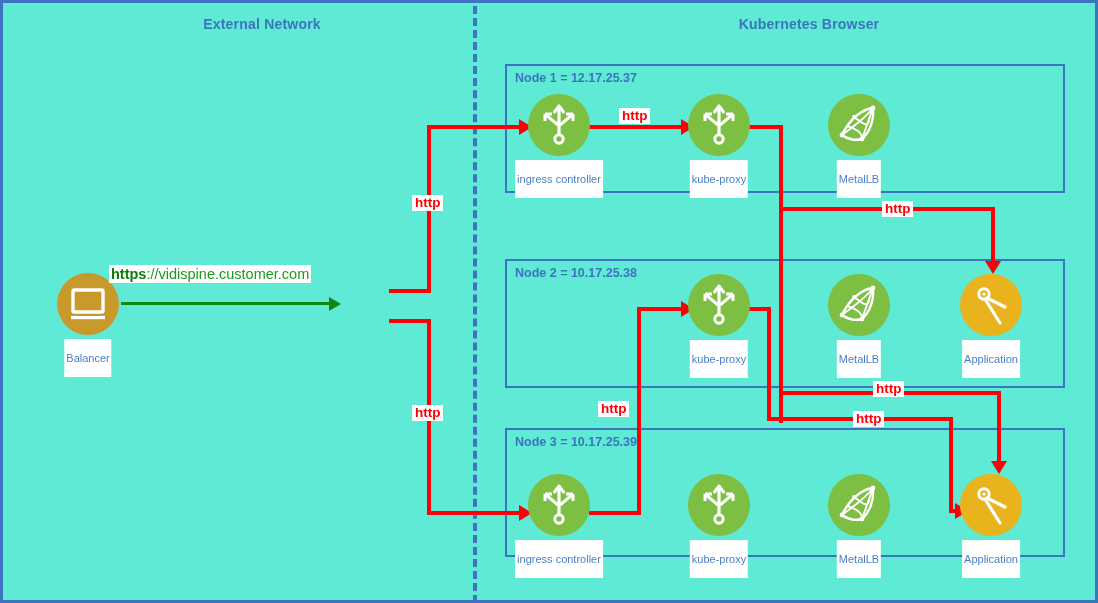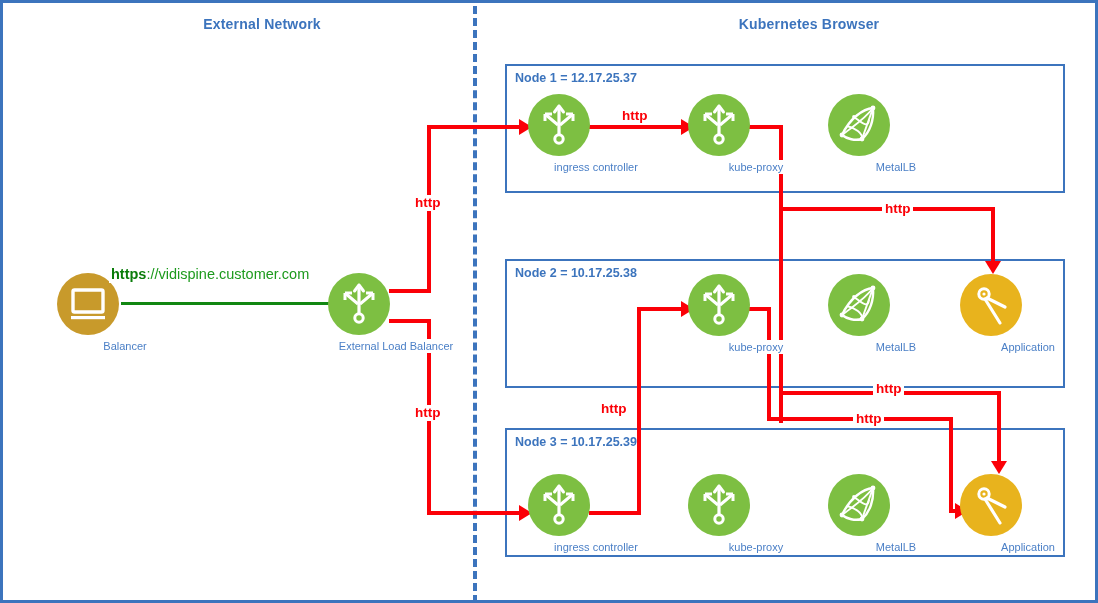--- a/index.html
+++ b/index.html
@@ -2,21 +2,21 @@
 <html><head>
 <meta charset="utf-8">
 <style>
   * { box-sizing: border-box; margin:0; padding:0; }
   html,body { background:#000; }
   body { width:1098px; height:603px; position:relative;
          font-family:"Liberation Sans", sans-serif;
          background:#000; overflow:hidden; }
 
   #canvas { position:absolute; inset:0; width:1098px; height:603px;
-            background:#ffffff; border:3px solid #3c74bd; }
+            background:#5eead4; border:3px solid #3c74bd; }
 
   
   .zone-title { position:absolute; color:#3c74bd; font-weight:bold;
                 font-size:14px; letter-spacing:.2px; white-space:nowrap;
                 transform:translateX(-50%); }
   #t-ext { left:259px; top:13px; }
   #t-k8s { left:806px; top:13px; }
 
   
   #divider { position:absolute; left:470px; top:3px; width:0; height:597px;
@@ -36,21 +36,21 @@
   .comp { position:absolute; width:62px; height:62px; z-index:5; }
   .comp .circle { width:62px; height:62px; border-radius:50%;
                   position:relative; display:block; }
   .comp.green .circle { background:#7dbf42; }
   .comp.amber .circle { background:#e8b31d; }
   .comp.gold  .circle { background:#c89a2b; }
   .comp .circle svg { position:absolute; inset:0; width:62px; height:62px; }
   .comp-label { position:absolute; left:50%; top:66px;
                 transform:translateX(-50%); white-space:nowrap;
                 font-size:11px; color:#4a7fc6; background:#fff;
-                padding:0 2px; line-height:14px;margin-left:37px; }
+                padding:12px 2px; line-height:14px; }
 
   
   .h, .v { position:absolute; background:#fb0007; z-index:3; }
   .h { height:4px; }
   .v { width:4px; }
   .hg, .vg { position:absolute; background:#128712; z-index:3; }
   .hg { height:3px; }
 
   
   .ar { position:absolute; width:0; height:0; z-index:4; }
@@ -137,33 +137,20 @@
   <div class="comp gold" style="left:54px; top:270px;">
     <span class="circle">
       <svg viewBox="0 0 62 62">
         <rect x="16" y="17" width="30" height="22" rx="1.5" fill="none" stroke="#fff" stroke-width="3.4"></rect>
         <rect x="14" y="43" width="34" height="3.2" fill="#fff"></rect>
       </svg>
     </span>
     <span class="comp-label">Balancer</span>
   </div>
 
-  <div class="comp green" style="left:325px; top:270px;">
-    <span class="circle">
-      <svg viewBox="0 0 62 62">
-        <path d="M31 12 L31 40" stroke="#fff" stroke-width="3.2" fill="none"></path>
-        <path d="M31 12 l-4.5 6 M31 12 l4.5 6" stroke="#fff" stroke-width="3" fill="none" stroke-linecap="round"></path>
-        <path d="M17 20 L17 27 M17 20 L24 20" stroke="#fff" stroke-width="3" fill="none"></path>
-        <path d="M45 20 L45 27 M45 20 L38 20" stroke="#fff" stroke-width="3" fill="none"></path>
-        <path d="M17.5 20.5 L30 31 M44.5 20.5 L32 31" stroke="#fff" stroke-width="3" fill="none"></path>
-        <circle cx="31" cy="45" r="4.2" fill="none" stroke="#fff" stroke-width="3"></circle>
-      </svg>
-    </span>
-    <span class="comp-label">External Load Balancer</span>
-  </div>
 
   <div class="comp green" style="left:525px; top:91px;">
     <span class="circle">
       <svg viewBox="0 0 62 62">
         <path d="M31 12 L31 40" stroke="#fff" stroke-width="3.2" fill="none"></path>
         <path d="M31 12 l-4.5 6 M31 12 l4.5 6" stroke="#fff" stroke-width="3" fill="none" stroke-linecap="round"></path>
         <path d="M17 20 L17 27 M17 20 L24 20" stroke="#fff" stroke-width="3" fill="none"></path>
         <path d="M45 20 L45 27 M45 20 L38 20" stroke="#fff" stroke-width="3" fill="none"></path>
         <path d="M17.5 20.5 L30 31 M44.5 20.5 L32 31" stroke="#fff" stroke-width="3" fill="none"></path>
         <circle cx="31" cy="45" r="4.2" fill="none" stroke="#fff" stroke-width="3"></circle>

